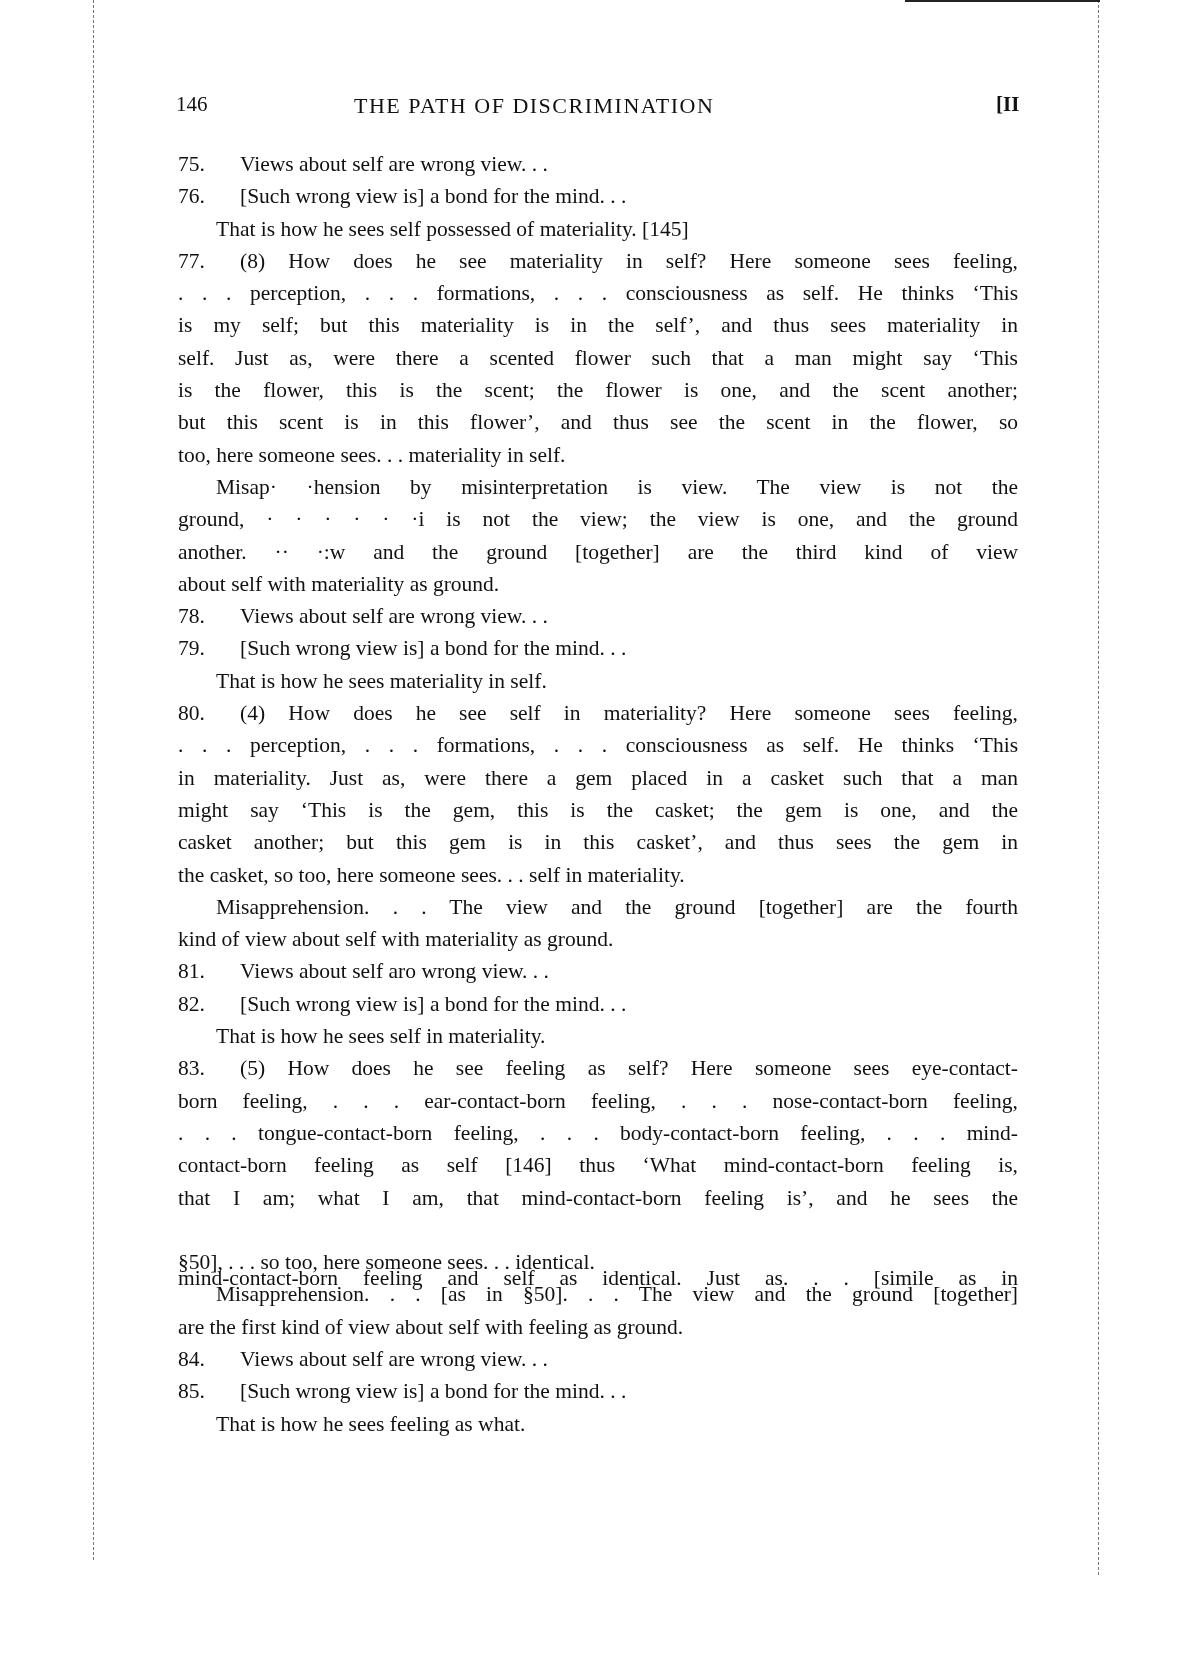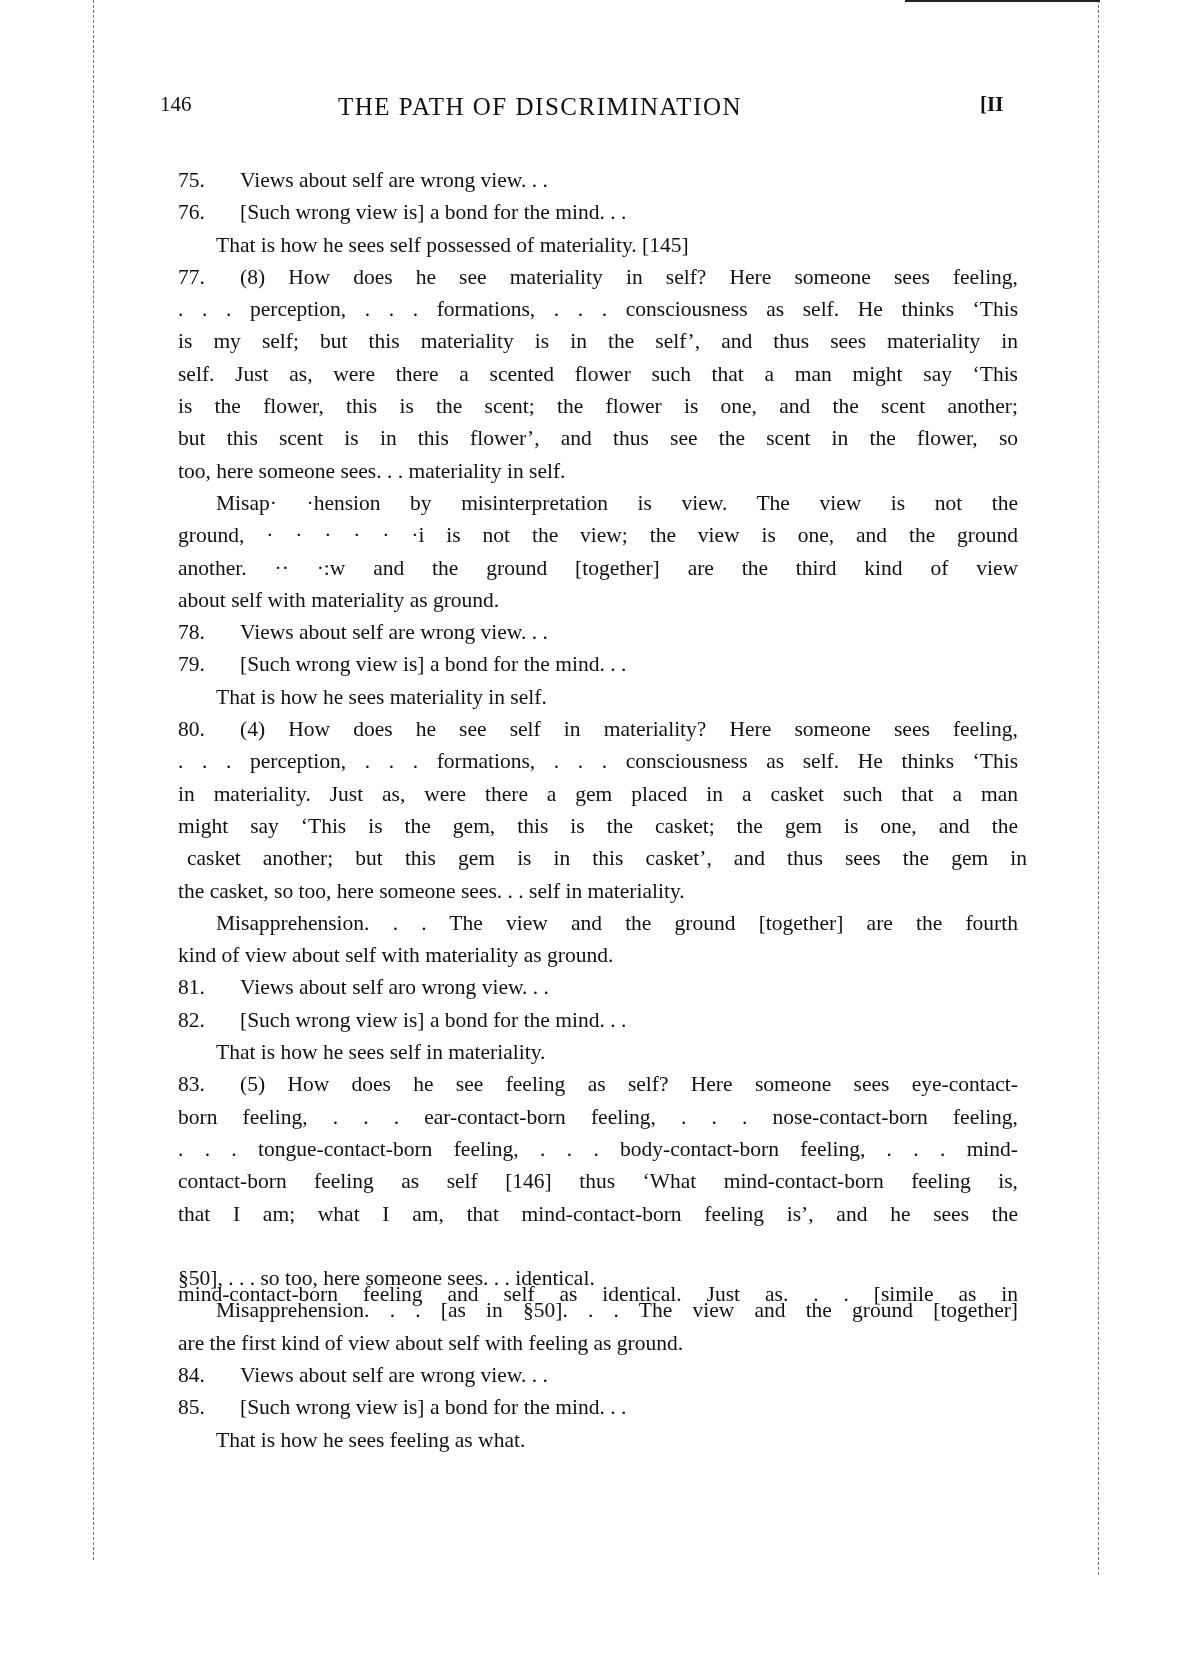--- a/index.html
+++ b/index.html
@@ -35,46 +35,46 @@
       position: absolute;
       left: 905px;
       top: 0;
       width: 195px;
       height: 2px;
       background: #222;
     }
     .header {
       position: absolute;
       top: 92px;
-      left: 160px;
+      left: 176px;
       width: 830px;
       height: 30px;
       font-size: 21px;
     }
     .header .page-num {
       position: absolute;
       left: 0;
       top: 0;
     }
     .header .running-title {
       position: absolute;
       left: 178px;
       top: 1px;
       letter-spacing: 1.5px;
-      font-size: 25px;
+      font-size: 22px;
     }
     .header .section-mark {
       position: absolute;
       left: 820px;
       top: 0;
       font-weight: bold;
     }
     .content {
       position: absolute;
-      top: 164px;
+      top: 148px;
       left: 178px;
       width: 840px;
       font-size: 21.5px;
       line-height: 32.3px;
     }
     .line {
       white-space: nowrap;
       height: 32.3px;
     }
     .num {
@@ -113,21 +113,21 @@
     <div class="line"><span style="display: inline-block; text-align: justify; text-align-last: justify; width: 840px; white-space: normal; vertical-align: top;">ground, · · · · · ·i is not the view; the view is one, and the ground</span></div>
     <div class="line"><span style="display: inline-block; text-align: justify; text-align-last: justify; width: 840px; white-space: normal; vertical-align: top;">another. ·· ·:w and the ground [together] are the third kind of view</span></div>
     <div class="line"><span>about self with materiality as ground.</span></div>
     <div class="line"><span class="num">78.</span><span>Views about self are wrong view. . .</span></div>
     <div class="line"><span class="num">79.</span><span>[Such wrong view is] a bond for the mind. . .</span></div>
     <div class="line indent"><span>That is how he sees materiality in self.</span></div>
     <div class="line"><span class="num">80.</span><span style="display: inline-block; text-align: justify; text-align-last: justify; width: 778px; white-space: normal; vertical-align: top;">(4) How does he see self in materiality? Here someone sees feeling,</span></div>
     <div class="line"><span style="display: inline-block; text-align: justify; text-align-last: justify; width: 840px; white-space: normal; vertical-align: top;">. . . perception, . . . formations, . . . consciousness as self. He thinks ‘This</span></div>
     <div class="line"><span style="display: inline-block; text-align: justify; text-align-last: justify; width: 840px; white-space: normal; vertical-align: top;">in materiality. Just as, were there a gem placed in a casket such that a man</span></div>
     <div class="line"><span style="display: inline-block; text-align: justify; text-align-last: justify; width: 840px; white-space: normal; vertical-align: top;">might say ‘This is the gem, this is the casket; the gem is one, and the</span></div>
-    <div class="line"><span style="display: inline-block; text-align: justify; text-align-last: justify; width: 840px; white-space: normal; vertical-align: top; margin-left: 9px;">casket another; but this gem is in this casket’, and thus sees the gem in</span></div>
+    <div class="line"><span style="display: inline-block; text-align: justify; text-align-last: justify; width: 840px; white-space: normal; vertical-align: top;">casket another; but this gem is in this casket’, and thus sees the gem in</span></div>
     <div class="line"><span>the casket, so too, here someone sees. . . self in materiality.</span></div>
     <div class="line indent"><span style="display: inline-block; text-align: justify; text-align-last: justify; width: 802px; white-space: normal; vertical-align: top;">Misapprehension. . . The view and the ground [together] are the fourth</span></div>
     <div class="line"><span>kind of view about self with materiality as ground.</span></div>
     <div class="line"><span class="num">81.</span><span>Views about self aro wrong view. . .</span></div>
     <div class="line"><span class="num">82.</span><span>[Such wrong view is] a bond for the mind. . .</span></div>
     <div class="line indent"><span>That is how he sees self in materiality.</span></div>
     <div class="line"><span class="num">83.</span><span style="display: inline-block; text-align: justify; text-align-last: justify; width: 778px; white-space: normal; vertical-align: top;">(5) How does he see feeling as self? Here someone sees eye-contact-</span></div>
     <div class="line"><span style="display: inline-block; text-align: justify; text-align-last: justify; width: 840px; white-space: normal; vertical-align: top;">born feeling, . . . ear-contact-born feeling, . . . nose-contact-born feeling,</span></div>
     <div class="line"><span style="display: inline-block; text-align: justify; text-align-last: justify; width: 840px; white-space: normal; vertical-align: top;">. . . tongue-contact-born feeling, . . . body-contact-born feeling, . . . mind-</span></div>
     <div class="line"><span style="display: inline-block; text-align: justify; text-align-last: justify; width: 840px; white-space: normal; vertical-align: top;">contact-born feeling as self [146] thus ‘What mind-contact-born feeling is,</span></div>

